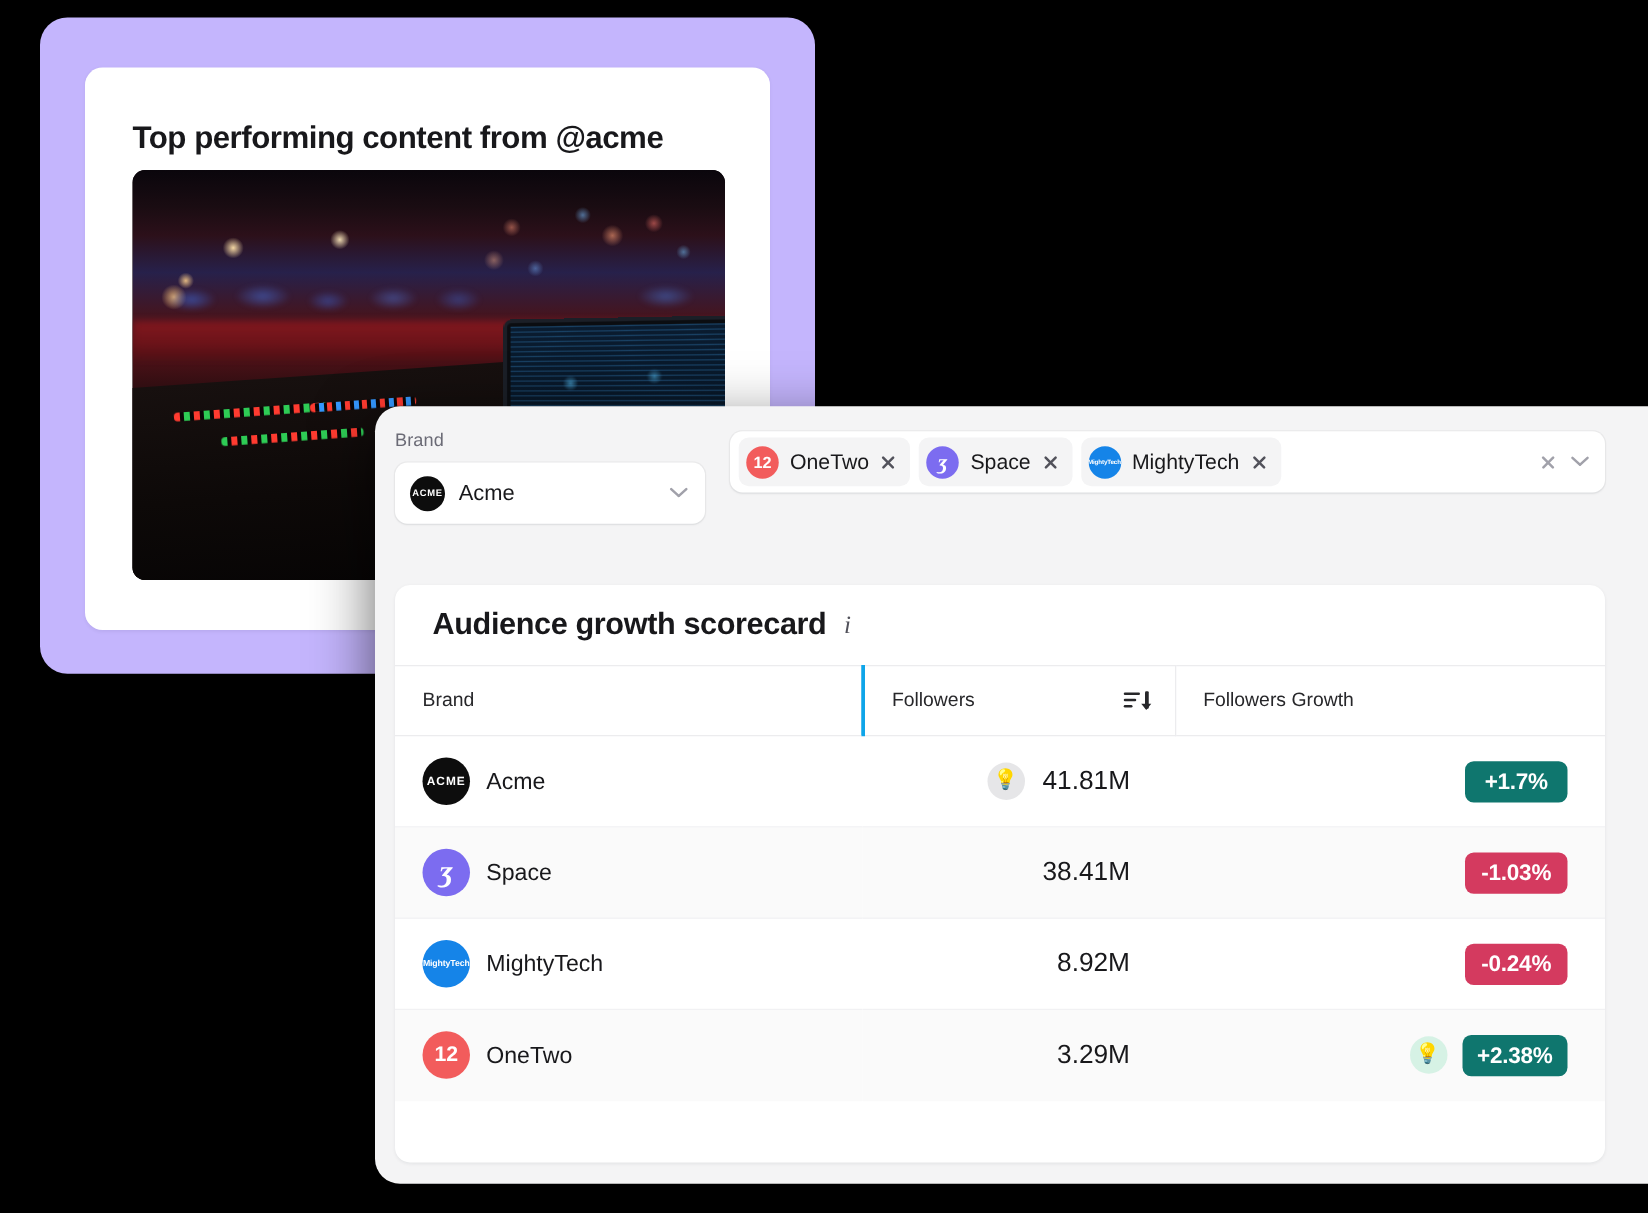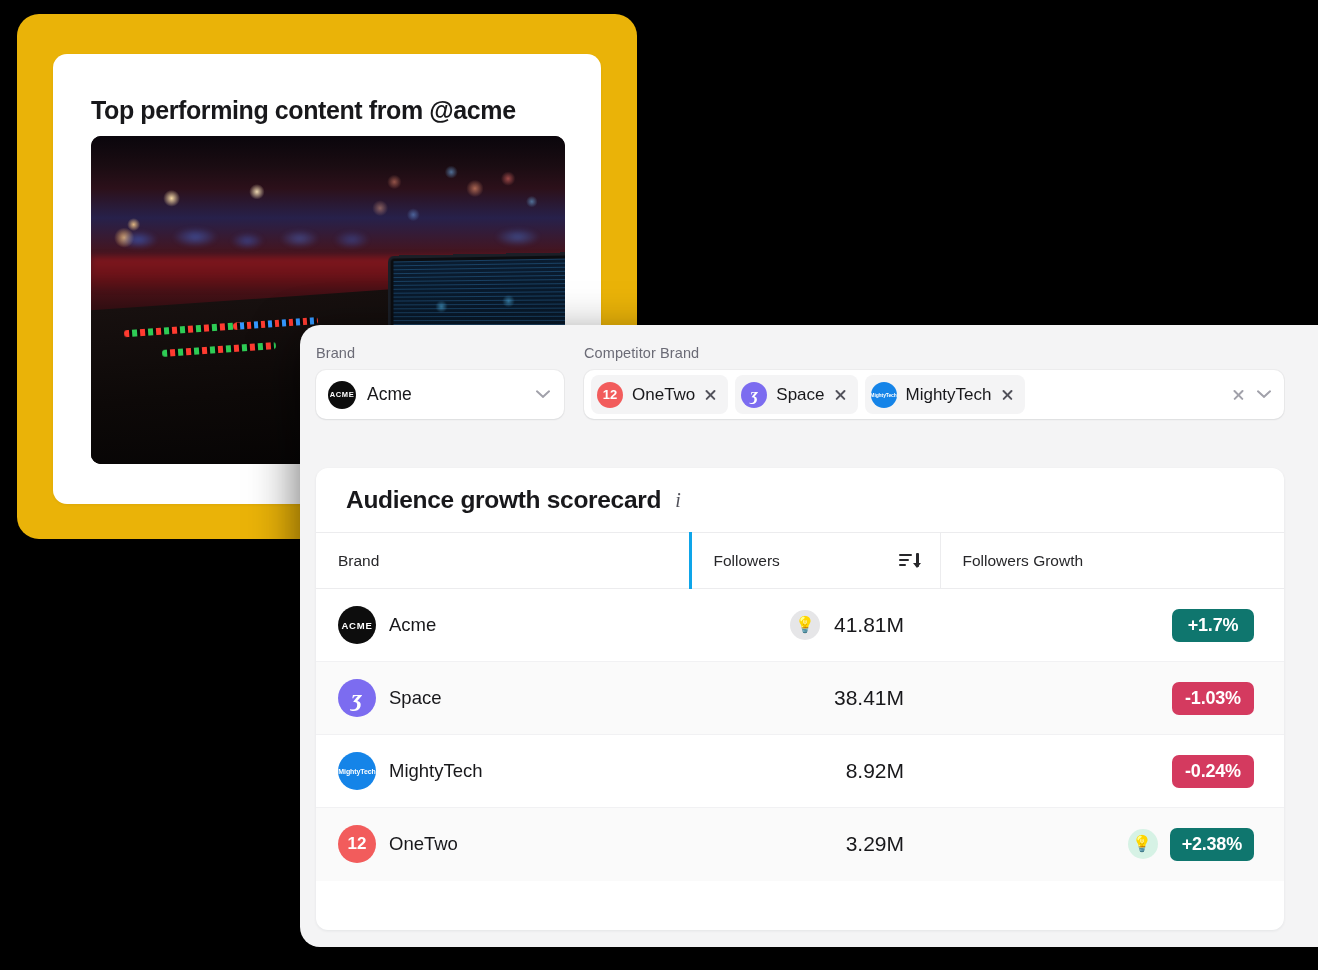--- a/index.html
+++ b/index.html
@@ -16,25 +16,25 @@
   .stage {
     position: relative;
     width: 1318px;
     height: 970px;
     background: #000000;
   }
 
   
   .back-card {
     position: absolute;
-    left: 17px;
+    left: 32px;
     top: 14px;
     width: 620px;
     height: 525px;
-    background: #eab308;
+    background: #c4b5fd;
     border-radius: 22px;
     box-shadow: 0 10px 40px rgba(0,0,0,0.45);
     overflow: hidden;
   }
   .back-inner {
     position: absolute;
     left: 36px;
     top: 40px;
     width: 548px;
     height: 450px;
@@ -496,21 +496,20 @@
           </div>
           <div class="select-value">Acme</div>
           <div class="chevron">
             <span class="chev-line chev-l"></span>
             <span class="chev-line chev-r"></span>
           </div>
         </div>
       </div>
 
       <div class="field-group comp-group">
-        <div class="field-label">Competitor Brand</div>
         <div class="select-box multi">
           <div class="chips">
 
             <div class="chip">
               <div class="avatar av-26 av-onetwo">
                 <span class="t">12</span>
               </div>
               <span class="chip-label">OneTwo</span>
               <span class="chip-x"></span>
             </div>

